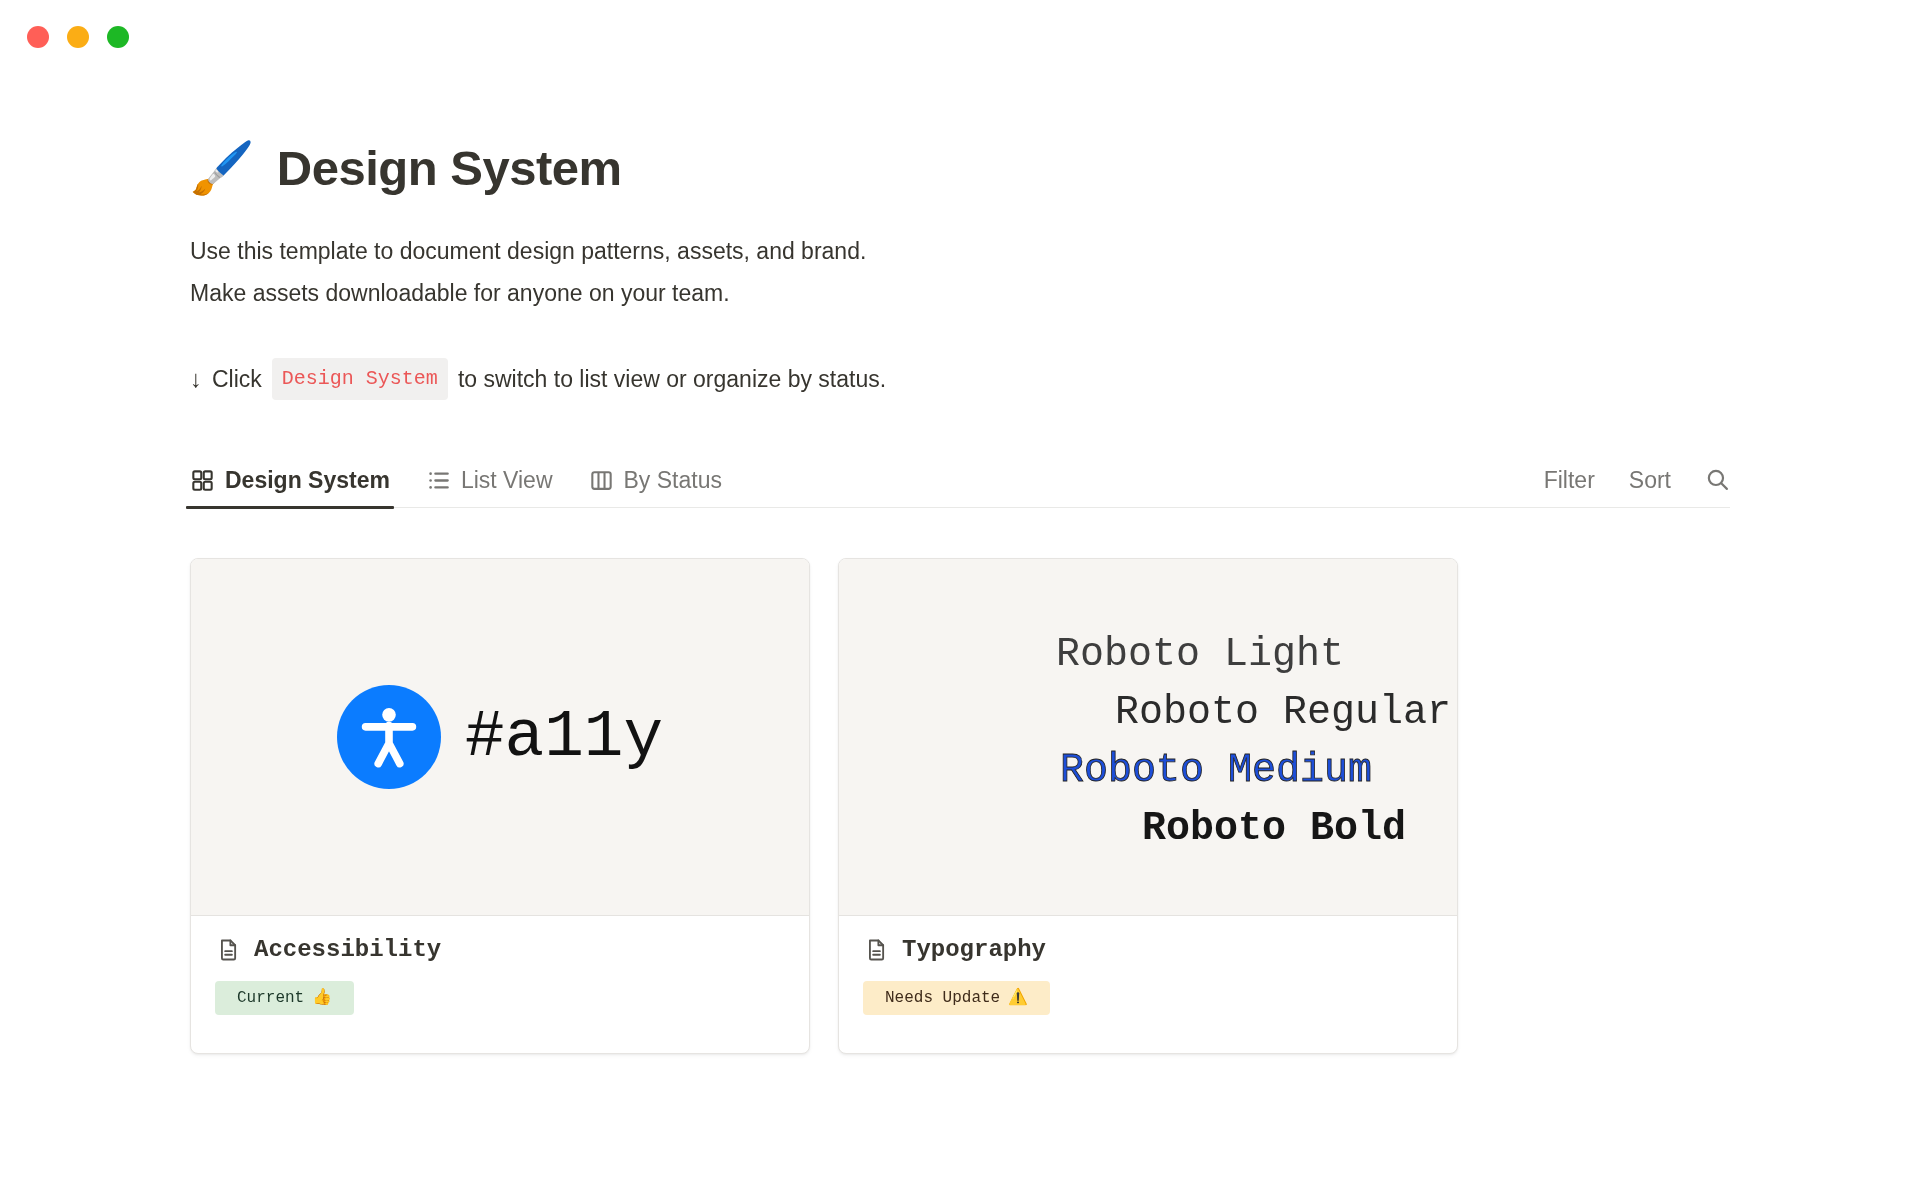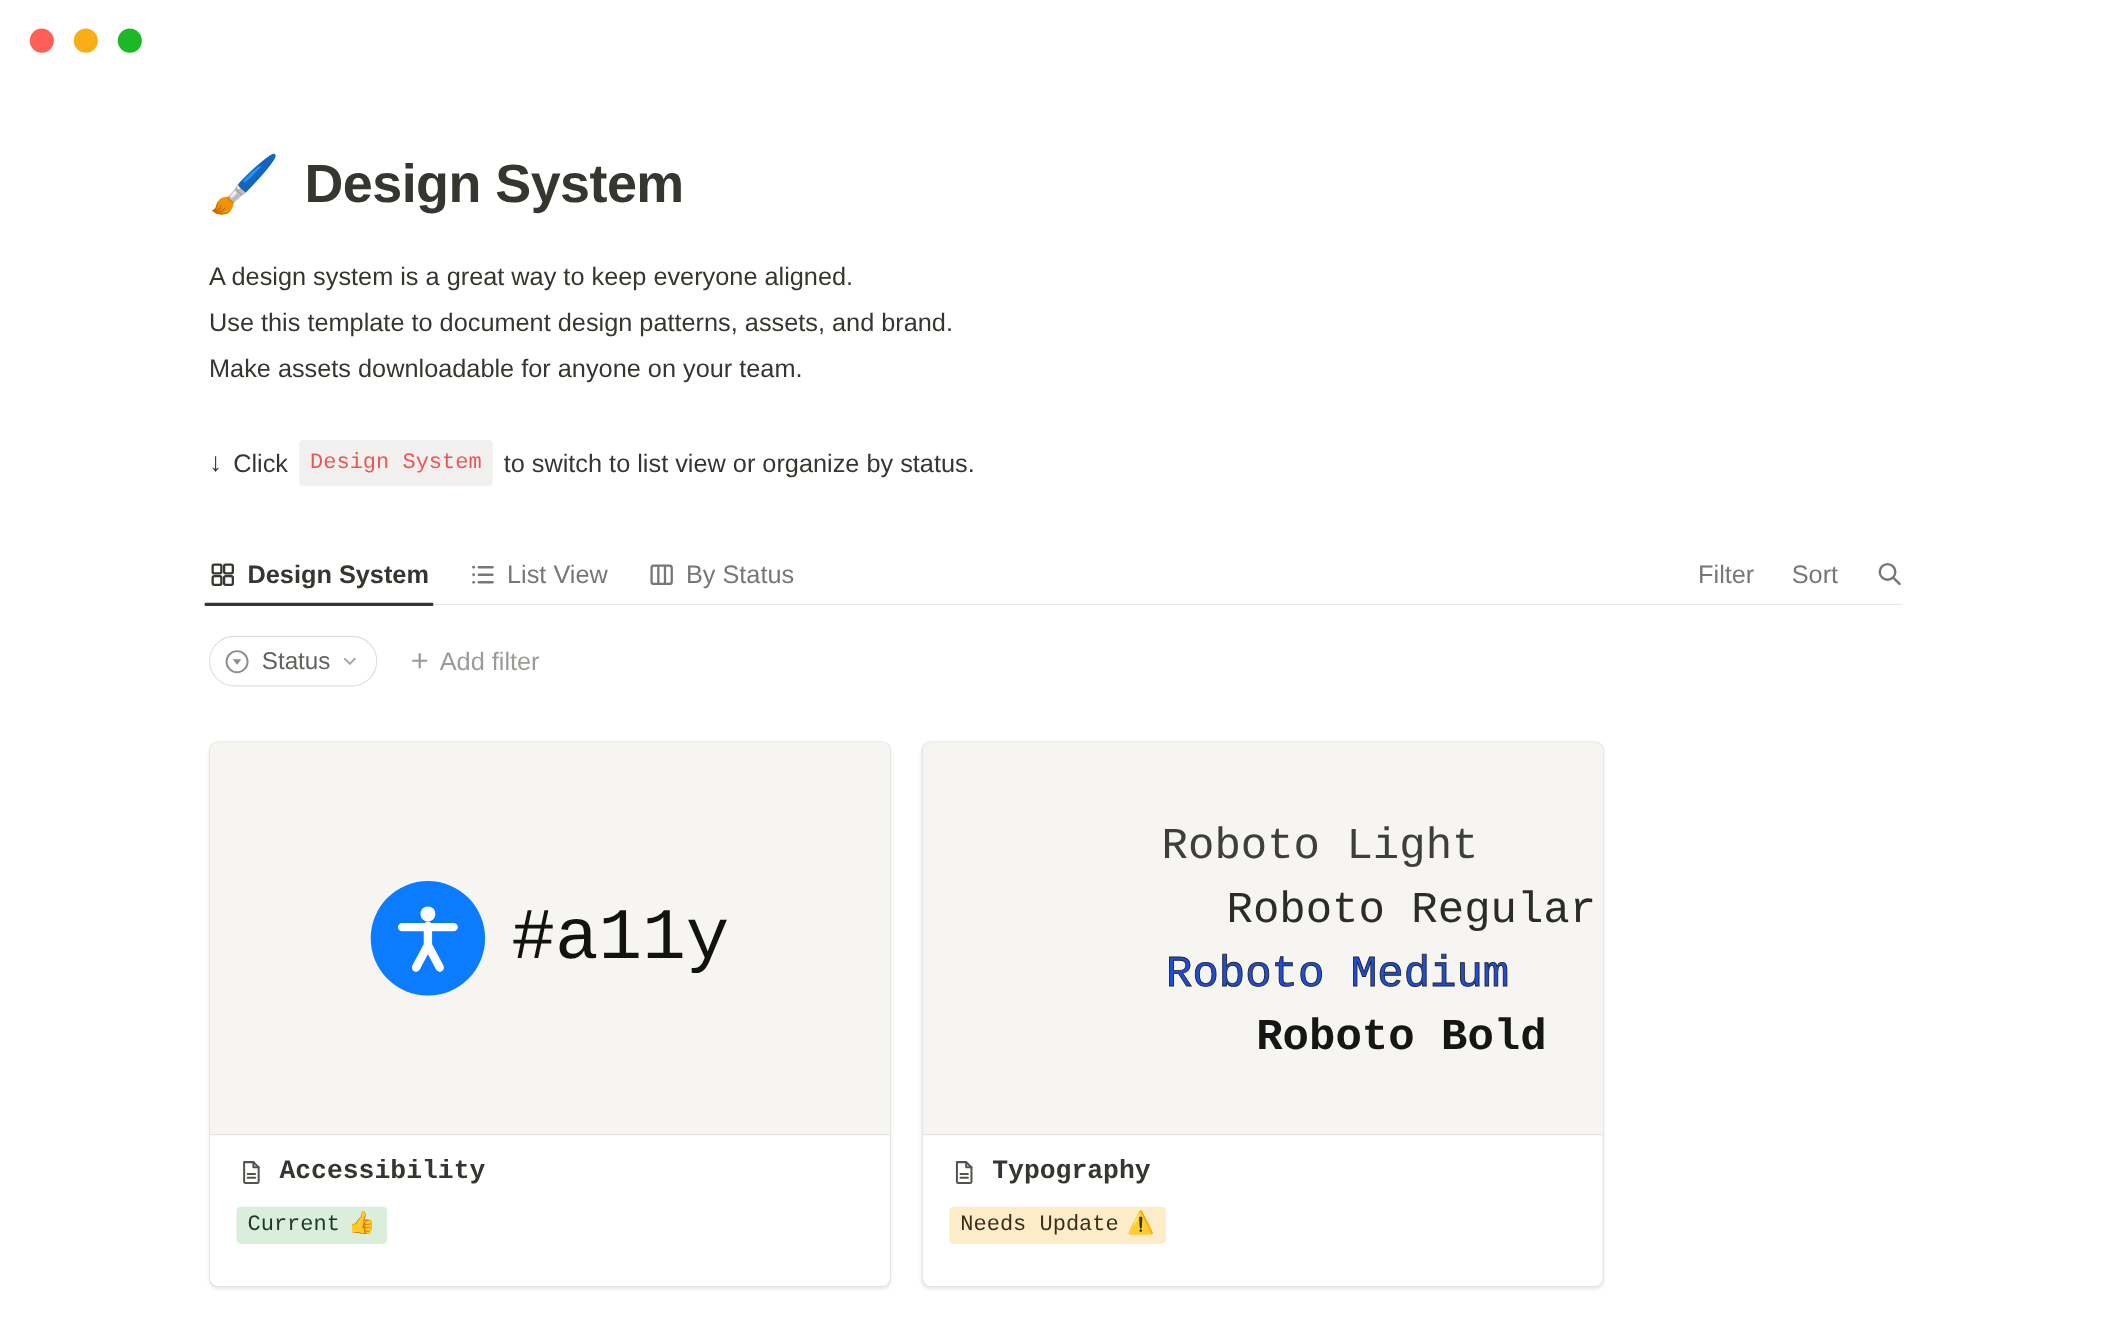--- a/index.html
+++ b/index.html
@@ -79,21 +79,21 @@
     width:620px;height:496px;background:var(--card-bg);
     border:1px solid var(--card-border);border-radius:8px;overflow:hidden;cursor:pointer;
     box-shadow:rgba(15,15,15,0.05) 0 1px 2px, rgba(15,15,15,0.04) 0 2px 4px;
     display:flex;flex-direction:column;font-family:Liberation Mono, monospace;
   }
   .card-preview{height:357px;background:var(--preview-bg);border-bottom:1px solid rgba(55,53,47,0.09);flex:none;position:relative;}
   .card-body{padding:20px 24px;}
   .card-title-row{display:flex;align-items:center;gap:13px;}
   .card-title-row svg{width:26px;height:26px;flex:none;}
   .card-title{font-size:24px;font-weight:700;color:var(--text-primary);}
-  .tag{display:inline-flex;align-items:flex-start;gap:8px;margin-top:18px;font-size:20px;padding:4px 10px;border-radius:4px;line-height:26px;}
+  .tag{display:inline-flex;align-items:flex-start;gap:8px;margin-top:18px;font-size:16px;padding:4px 22px;border-radius:4px;line-height:26px;}
   .tag.green{background:var(--tag-green-bg);color:var(--tag-green-text);}
   .tag.yellow{background:var(--tag-yellow-bg);color:var(--tag-yellow-text);}
 
   
   .a11y-preview{display:flex;align-items:center;justify-content:center;gap:24px;}
   .a11y-circle{width:104px;height:104px;border-radius:50%;background:var(--a11y-blue);display:flex;align-items:center;justify-content:center;flex:none;}
   .a11y-circle svg{width:76px;height:76px;}
   .a11y-text{font-size:66px;font-weight:500;color:#121212;letter-spacing:0;}
 
   
@@ -114,21 +114,20 @@
 </div>
 
 <div class="page">
 
   <div class="title-block">
     <span class="title-emoji">🖌️</span>
     <h1 class="page-title">Design System</h1>
   </div>
 
   <div class="description">
-    <p>A design system is a great way to keep everyone aligned.</p>
     <p>Use this template to document design patterns, assets, and brand.</p>
     <p>Make assets downloadable for anyone on your team.</p>
   </div>
 
   <div class="callout-line">
     <span class="callout-arrow">↓</span>
     <span>Click</span>
     <span class="code-chip">Design System</span>
     <span>to switch to list view or organize by status.</span>
   </div>
@@ -169,36 +168,20 @@
       <span class="action-btn">Sort</span>
       <span class="action-btn search-btn">
         <svg viewBox="0 0 24 24" fill="none" stroke="currentColor" stroke-width="2.1" stroke-linecap="round">
           <circle cx="10.5" cy="10.5" r="6.8"></circle>
           <line x1="15.6" y1="15.6" x2="21" y2="21"></line>
         </svg>
       </span>
     </div>
   </div>
 
-  <div class="filter-row">
-    <div class="status-chip">
-      <svg width="25" height="25" viewBox="0 0 24 24" fill="none" stroke="#8F8E8B" stroke-width="1.7">
-        <circle cx="12" cy="12" r="9.2"></circle>
-        <path d="M8.2 10 L15.8 10 L12 14.8 Z" fill="#8F8E8B" stroke="none"></path>
-      </svg>
-      <span>Status</span>
-      <svg width="16" height="16" viewBox="0 0 16 16" fill="none" stroke="#A5A4A1" stroke-width="1.8" stroke-linecap="round" stroke-linejoin="round">
-        <polyline points="3.5,6 8,10.5 12.5,6"></polyline>
-      </svg>
-    </div>
-    <div class="add-filter">
-      <span class="plus">+</span>
-      <span>Add filter</span>
-    </div>
-  </div>
 
   <div class="cards">
 
     <div class="card">
       <div class="card-preview a11y-preview">
         <div class="a11y-circle">
           <svg viewBox="0 0 24 24" fill="none">
             <circle cx="12" cy="5" r="2.15" fill="#fff"></circle>
             <path d="M4.6 8.8 L19.4 8.8 M12 8.4 L12 14 M12 14 L8.6 20.4 M12 14 L15.4 20.4" stroke="#fff" stroke-width="2.4" stroke-linecap="round" stroke-linejoin="round"></path>
           </svg>

